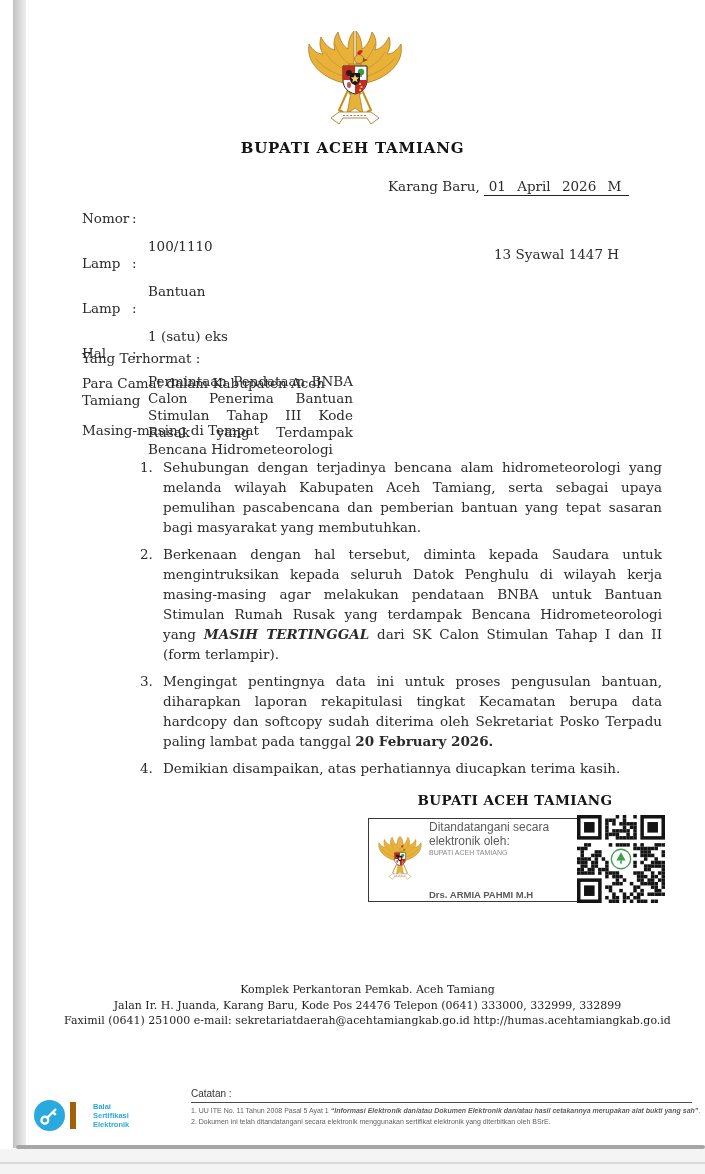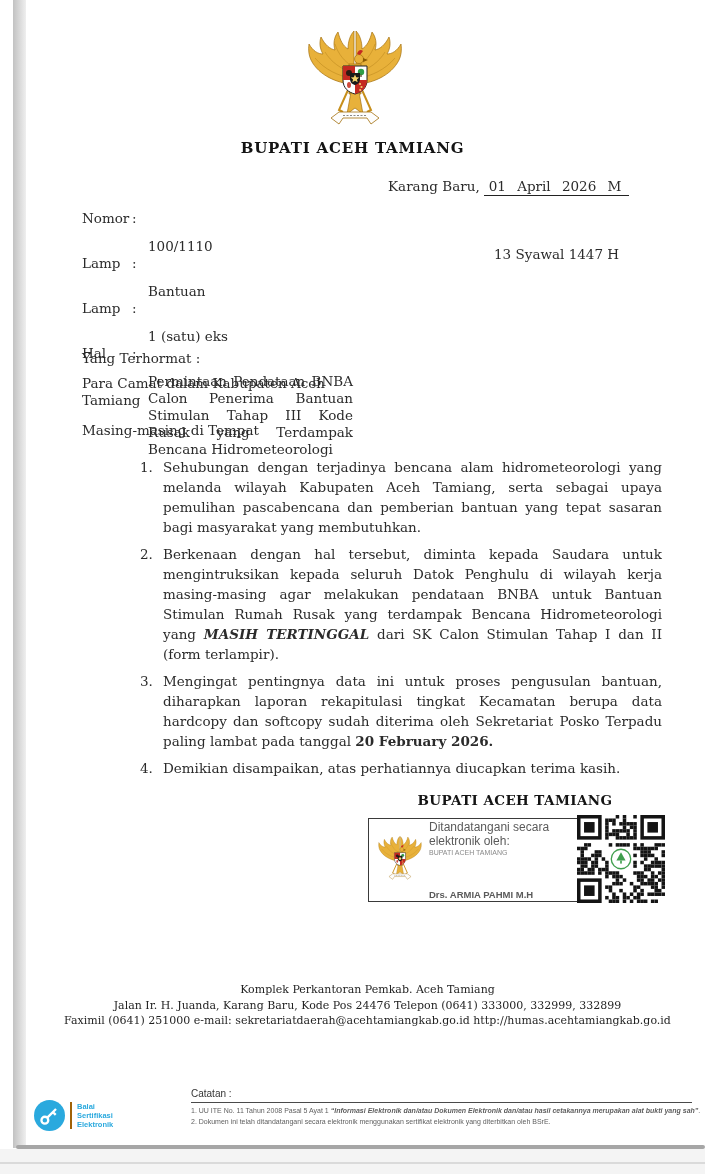--- a/index.html
+++ b/index.html
@@ -61,21 +61,21 @@
   .qr{position:absolute;left:577px;top:815px;width:88px;height:88px;}
 
   
   .footer{position:absolute;left:40px;right:10px;top:982px;text-align:center;
     font-size:11px;line-height:15.5px;color:#1f1f1f;}
 
   
   .bsre-logo{position:absolute;left:34px;top:1100px;display:flex;align-items:center;
     font-family:"Liberation Sans",sans-serif;}
   .bsre-circle{width:31px;height:31px;flex-shrink:0;}
-  .bsre-lines{margin-left:5px;padding-left:5px;border-left:2px solid #a16207;
+  .bsre-lines{margin-left:5px;padding-left:17px;border-left:6px solid #a16207;
     color:#2aa9de;font-size:7.5px;font-weight:bold;line-height:9px;}
   .notes{position:absolute;left:191px;top:1088px;width:501px;
     font-family:"Liberation Sans",sans-serif;color:#5f5f5f;}
   .notes-heading{font-size:10px;font-weight:normal;color:#333;}
   .notes-rule{border:none;border-top:1.2px solid #4a4a4a;margin:3px 0 3px 0;}
   .note-line{font-size:7px;line-height:10.5px;white-space:nowrap;}
 </style>
 </head>
 <body>
 

